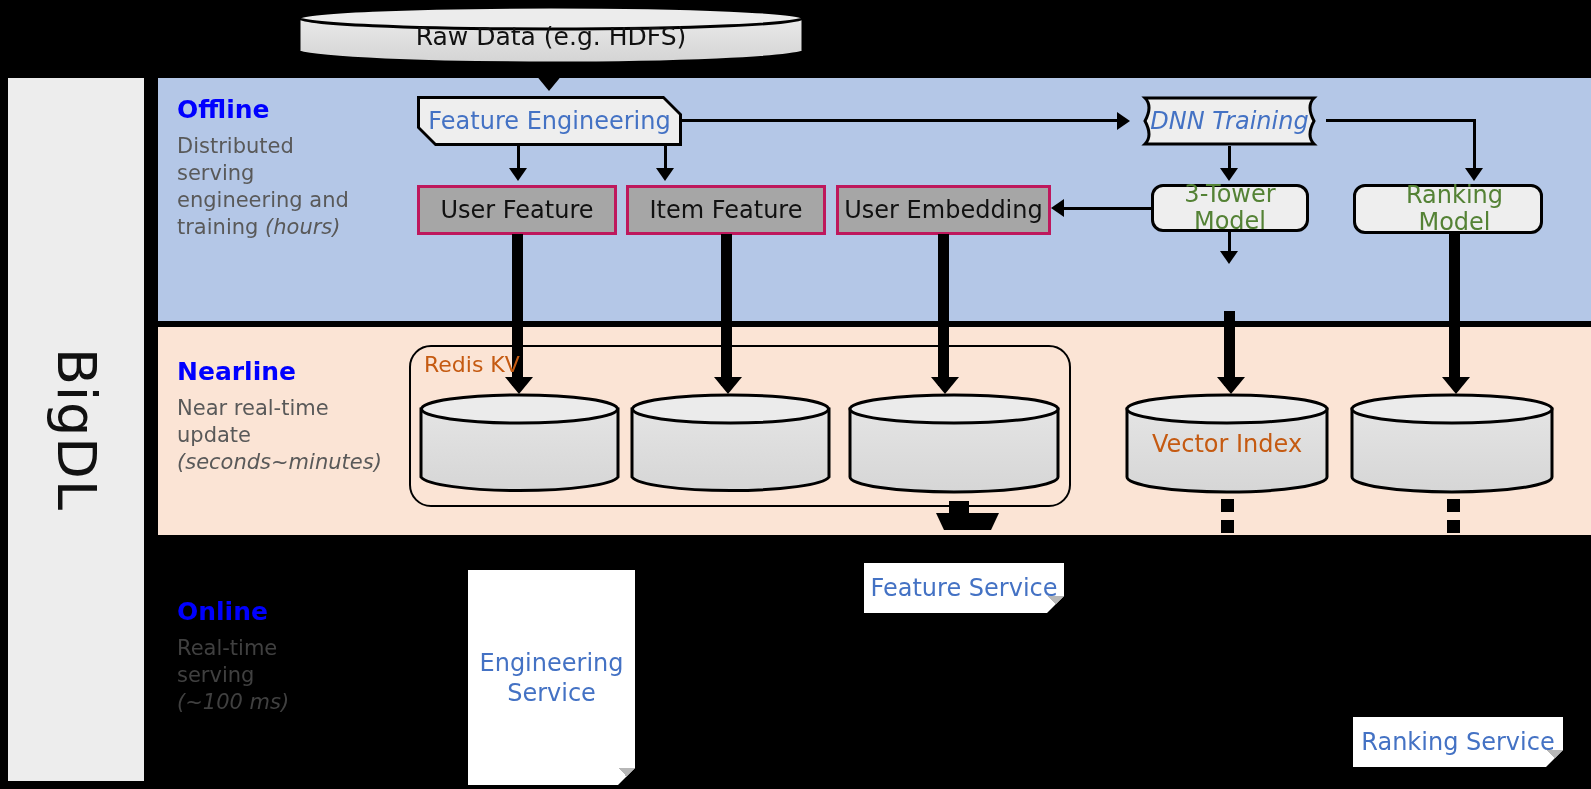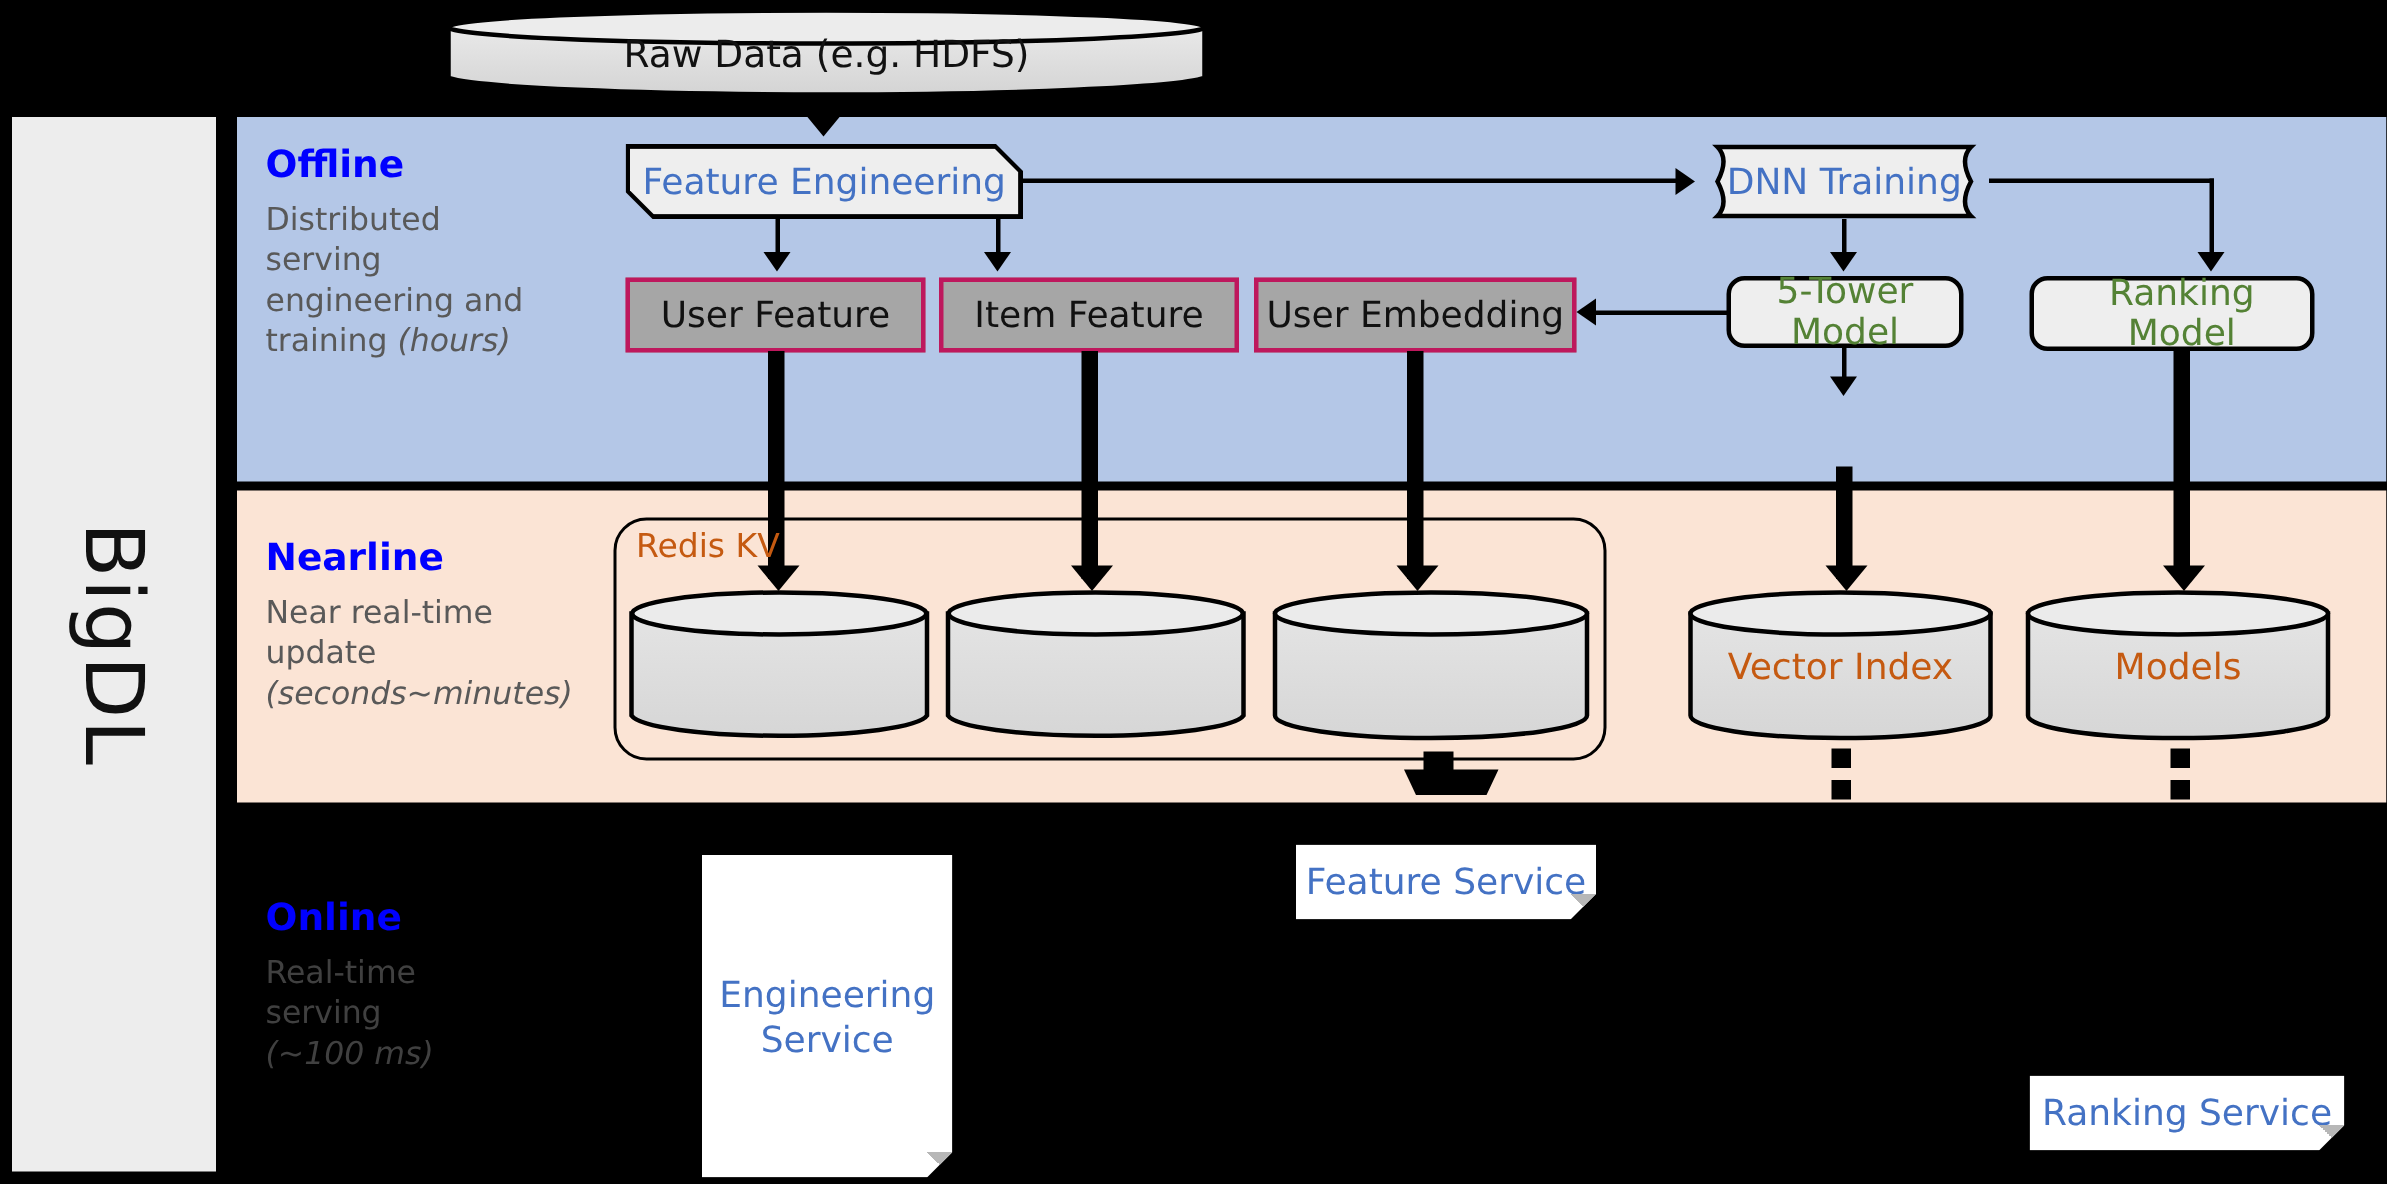--- a/index.html
+++ b/index.html
@@ -128,21 +128,21 @@
       <span>serving</span><br>
       <span>engineering and</span><br>
       <span>training </span><i>(hours)</i>
     </div>
   </div>
 
   <div class="node" id="n-feature-engineering" style="left:417px;top:96px;width:265px;height:50px;">
     <div class="inner">Feature Engineering</div>
   </div>
 
-  <div class="node" id="n-dnn-training" style="left:1131px;top:96px;width:197px;height:50px;">
+  <div class="node" id="n-dnn-training" style="left:1131px;top:96px;width:197px;height:50px;font-style:italic;">
     <svg viewBox="0 0 197 50" preserveAspectRatio="none">
       <path d="M14,2 L183,2 Q175,10 183,25 Q175,40 183,48 L14,48 Q22,40 14,25 Q22,10 14,2 Z" fill="#eeeeee" stroke="#000" stroke-width="3"></path>
     </svg>
     <div class="inner">DNN Training</div>
   </div>
 
   <div class="ln thin-h" style="left:682px;top:119px;width:437px;"></div>
   <div class="arrow-rt" style="left:1117px;top:112px;"></div>
 
   <div class="ln thin-v" style="left:517px;top:146px;height:26px;"></div>
@@ -154,21 +154,21 @@
     <span>User Feature</span>
   </div>
   <div class="node grey-box" id="n-item-feature" style="left:626px;top:185px;width:200px;height:50px;">
     <span>Item Feature</span>
   </div>
   <div class="node grey-box" id="n-user-embedding" style="left:836px;top:185px;width:215px;height:50px;">
     <span>User Embedding</span>
   </div>
 
   <div class="node proc green-txt rounded" id="n-2tower" style="left:1151px;top:184px;width:158px;height:48px;">
-    <span>5-Tower Model</span>
+    <span>3-Tower Model</span>
   </div>
   <div class="node proc green-txt rounded" id="n-ranking-model" style="left:1353px;top:184px;width:190px;height:50px;padding-left:13px;">
     <span>Ranking Model</span>
   </div>
 
   <div class="ln thin-h" style="left:1063px;top:207px;width:90px;"></div>
   <div class="arrow-lf" style="left:1051px;top:199px;"></div>
 
   <div class="ln thin-v" style="left:1228px;top:146px;height:24px;"></div>
   <div class="arrow-dn" style="left:1220px;top:168px;"></div>
@@ -244,21 +244,20 @@
       <ellipse cx="103" cy="18" rx="100" ry="14" fill="#ebebeb" stroke="#000" stroke-width="3"></ellipse>
     </svg>
     <div class="cyl-txt">Vector Index</div>
   </div>
 
   <div class="cyl" style="left:1349px;top:391px;width:206px;height:104px;">
     <svg viewBox="0 0 206 104" preserveAspectRatio="none">
       <path d="M3,18 L3,86 A100,15 0 0 0 203,86 L203,18 Z" fill="url(#cg2)" stroke="#000" stroke-width="3"></path>
       <ellipse cx="103" cy="18" rx="100" ry="14" fill="#ebebeb" stroke="#000" stroke-width="3"></ellipse>
     </svg>
-    <div class="cyl-txt">Models</div>
   </div>
 
   <div class="funnel" style="left:949px;top:501px;width:20px;height:16px;"></div>
   <div class="funnel" style="left:936px;top:513px;width:47px;height:0;border-left:8px solid transparent;border-right:8px solid transparent;border-top:17px solid #000;background:transparent;"></div>
 
   <div class="dash-sq" style="left:1221px;top:499px;"></div>
   <div class="dash-sq" style="left:1221px;top:520px;"></div>
   <div class="dash-sq" style="left:1447px;top:499px;"></div>
   <div class="dash-sq" style="left:1447px;top:520px;"></div>
 

